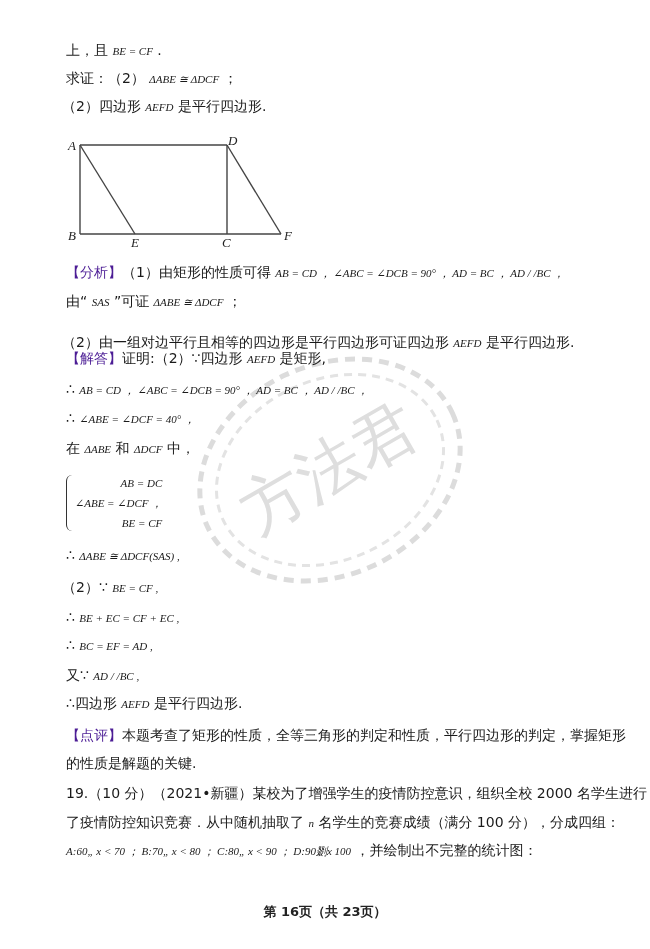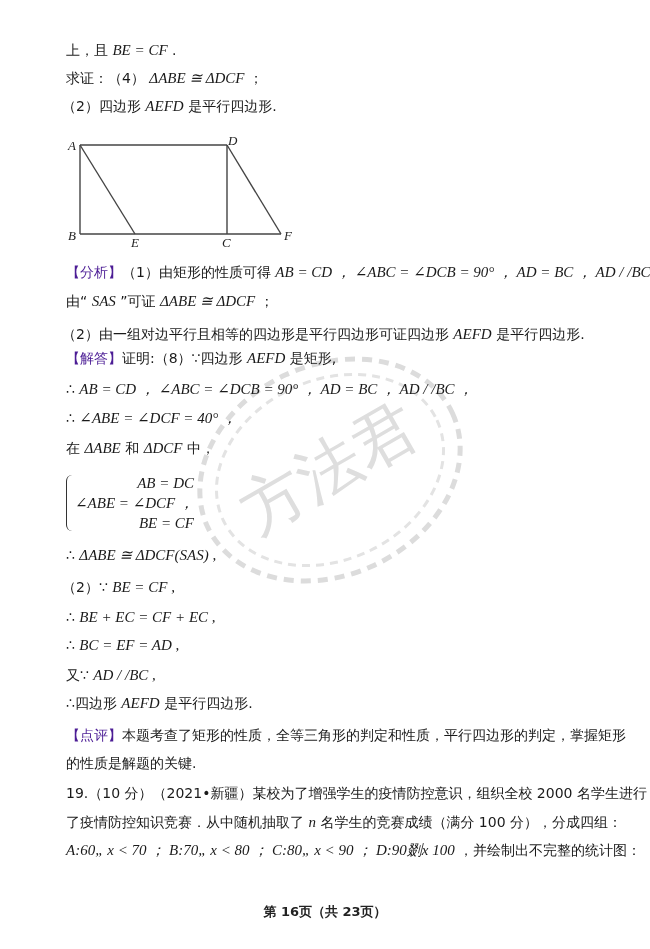--- a/index.html
+++ b/index.html
@@ -1,19 +1,19 @@
 <!DOCTYPE html>
 <html><head>
 <meta charset="utf-8">
 <style>
   html, body { margin: 0; padding: 0; background: #ffffff; }
   body { width: 650px; height: 949px; position: relative; overflow: hidden;
          font-family: "DejaVu Sans", "Liberation Sans", sans-serif; color: #1a1a1a; font-size: 14px; }
   .line { position: absolute; left: 66px; white-space: nowrap; line-height: 20px; font-size: 14px; }
-  .m { font-family: "Liberation Serif", "DejaVu Serif", serif; font-style: italic; font-size: 15px; }
+  .m { font-family: "Liberation Serif", "DejaVu Serif", serif; font-style: italic; font-size: 11px; }
   .tag { color: #4c1d95; }
   .watermark { position: absolute; left: 180px; top: 350px; width: 300px; height: 240px; pointer-events: none; }
   .figure { position: absolute; left: 60px; top: 130px; width: 260px; height: 120px; }
   .brace-block { position: absolute; left: 66px; top: 473px; height: 60px; }
   .brace { position: absolute; left: 0; top: 2px; width: 6px; height: 56px;
            border-left: 1.2px solid #333; border-radius: 6px 0 0 6px; }
   .brace-lines { position: absolute; left: 9px; top: 0; white-space: nowrap; }
   .brace-lines div { height: 20px; line-height: 20px; text-align: right; }
   .footer { position: absolute; left: 0; width: 650px; top: 903px; text-align: center;
             font-size: 13px; font-weight: bold; color: #222; }
@@ -28,21 +28,21 @@
   <g fill="none" stroke="#e3e3e3" stroke-width="3" stroke-dasharray="8 6">
     <ellipse cx="150" cy="120" rx="118" ry="90" transform="rotate(-25 150 120)"></ellipse>
   </g>
   <text x="150" y="140" text-anchor="middle" font-size="64" fill="#dedede" transform="rotate(-30 150 120)" font-family="DejaVu Sans, sans-serif">方法君</text>
 </svg>
 
 <div class="line" style="top:40px">
   <span>上，且 </span><span class="m">BE = CF</span><span> .</span>
 </div>
 <div class="line" style="top:68px">
-  <span>求证：（4） </span><span class="m">ΔABE ≅ ΔDCF</span><span> ；</span>
+  <span>求证：（2） </span><span class="m">ΔABE ≅ ΔDCF</span><span> ；</span>
 </div>
 <div class="line" style="top:96px; left:62px">
   <span>（2）四边形 </span><span class="m">AEFD</span><span> 是平行四边形.</span>
 </div>
 
 <svg class="figure" viewBox="0 0 260 120">
   <g stroke="#444" stroke-width="1.4" fill="none">
     <line x1="20" y1="15" x2="167" y2="15"></line>
     <line x1="20" y1="15" x2="20" y2="104"></line>
     <line x1="20" y1="104" x2="221" y2="104"></line>
@@ -59,26 +59,26 @@
     <text x="224" y="110">F</text>
   </g>
 </svg>
 
 <div class="line" style="top:262px">
   <span class="tag">【分析】</span><span>（1）由矩形的性质可得 </span><span class="m">AB = CD ， ∠ABC = ∠DCB = 90° ， AD = BC ， AD / /BC ，</span>
 </div>
 <div class="line" style="top:291px">
   <span>由“ </span><span class="m">SAS</span><span> ”可证 </span><span class="m">ΔABE ≅ ΔDCF</span><span> ；</span>
 </div>
-<div class="line" style="top:324px; left:62px">
+<div class="line" style="top:332px; left:62px">
   <span>（2）由一组对边平行且相等的四边形是平行四边形可证四边形 </span><span class="m">AEFD</span><span> 是平行四边形.</span>
 </div>
 
 <div class="line" style="top:348px">
-  <span class="tag">【解答】</span><span>证明:（8）∵四边形 </span><span class="m">AEFD</span><span> 是矩形,</span>
+  <span class="tag">【解答】</span><span>证明:（2）∵四边形 </span><span class="m">AEFD</span><span> 是矩形,</span>
 </div>
 <div class="line" style="top:379px">
   <span>∴ </span><span class="m">AB = CD ， ∠ABC = ∠DCB = 90° ， AD = BC ， AD / /BC ，</span>
 </div>
 <div class="line" style="top:408px">
   <span>∴ </span><span class="m">∠ABE = ∠DCF = 40° ，</span>
 </div>
 <div class="line" style="top:438px">
   <span>在 </span><span class="m">ΔABE</span><span> 和 </span><span class="m">ΔDCF</span><span> 中，</span>
 </div>

